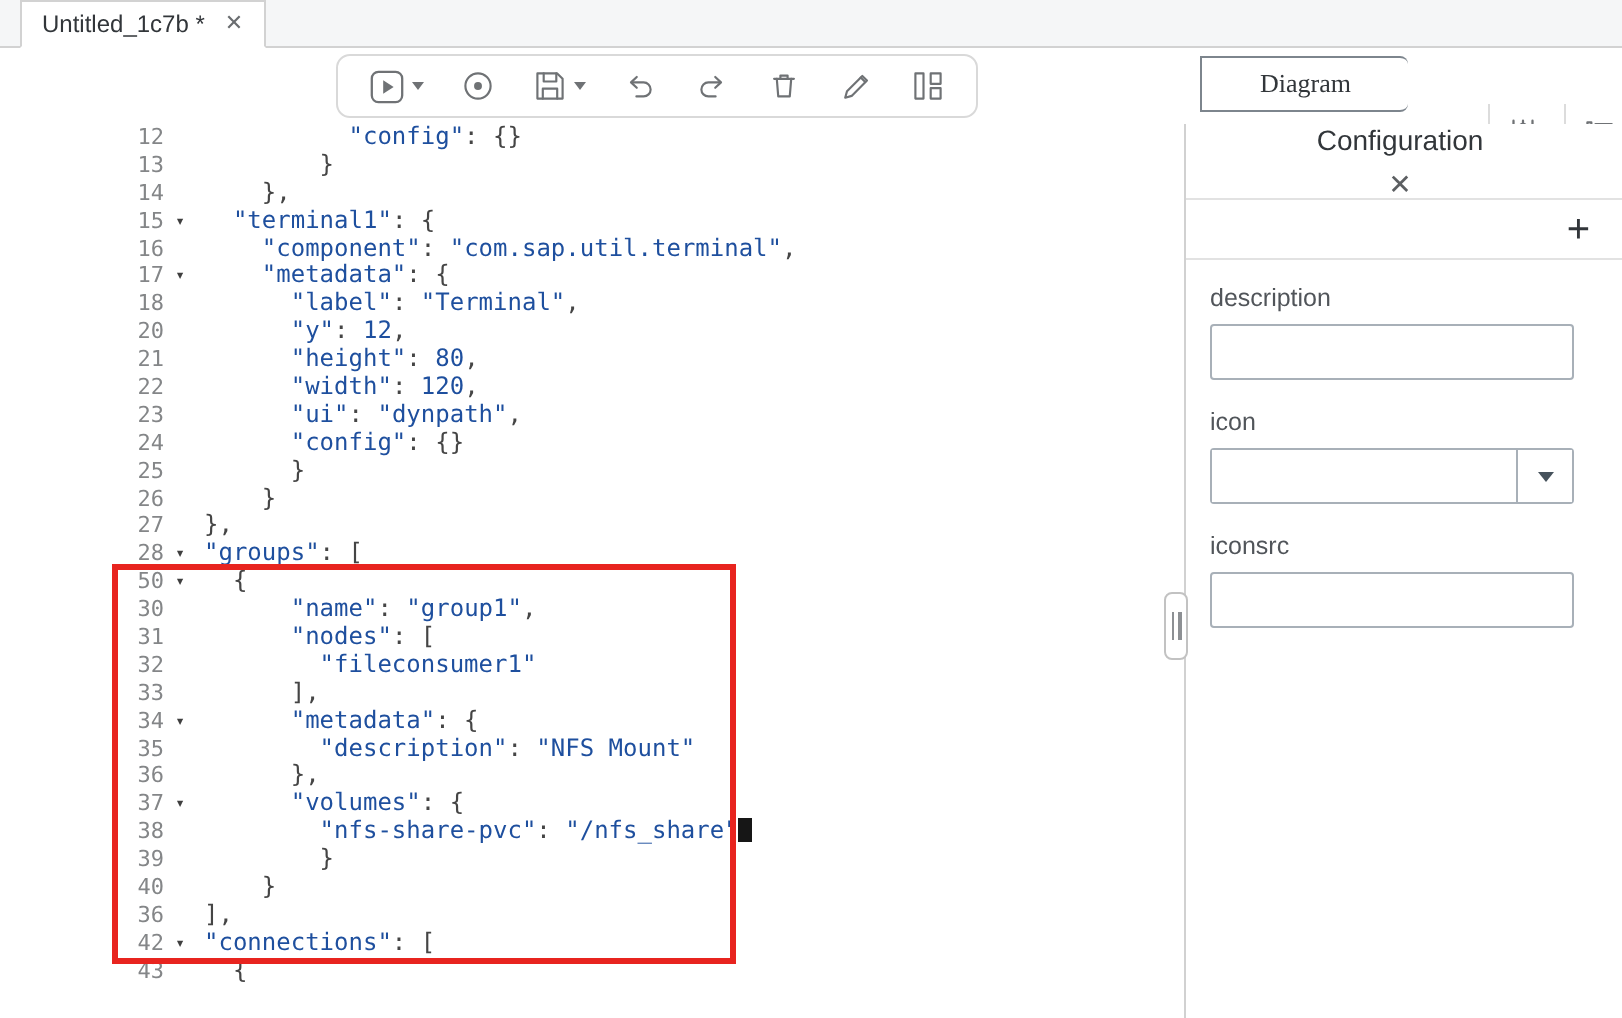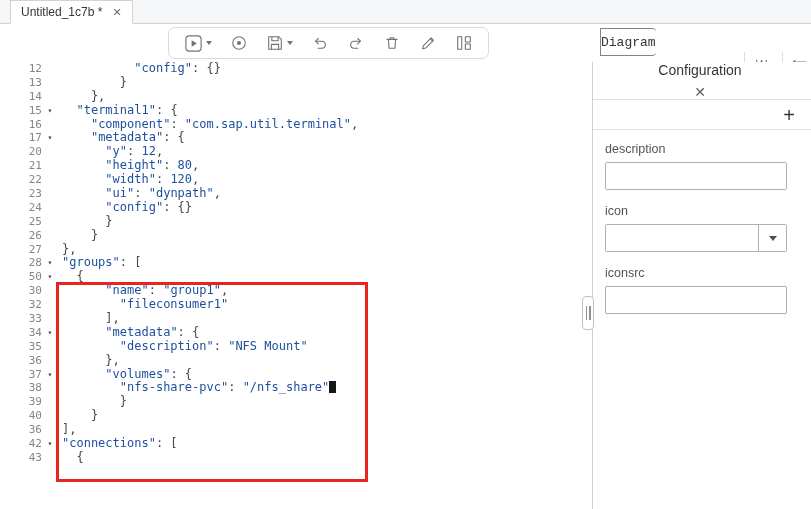--- a/index.html
+++ b/index.html
@@ -22,34 +22,34 @@
                 border:1px solid #d9d9d9; border-radius:7px;
                 display:flex; align-items:center; justify-content:space-between;
                 padding:0 15px; }
   .icon-btn { display:flex; align-items:center; gap:3px; cursor:pointer; }
   .icon-btn svg { display:block; }
   .ico { stroke:#6f7275; fill:none; stroke-width:1.2; stroke-linecap:round; stroke-linejoin:round; }
   .caret-down { width:0; height:0; border-left:3.5px solid transparent;
                 border-right:3.5px solid transparent; border-top:4.5px solid #6f7275; }
 
   .view-toggle { position:absolute; left:600px; top:3px; height:28px; display:flex; }
-  .vt-btn { height:28px; padding:0 0; font-size:13px; background:#fff; color:#32363a;
+  .vt-btn { height:28px; padding:0 29px; font-size:13px; background:#fff; color:#32363a;
             border:1px solid #7d8side; border:1px solid #7d858d; cursor:pointer;
-            font-family:Liberation Mono, monospace; }
+            font-family:Liberation Serif, serif; }
   .vt-btn:first-child { border-radius:4px 0 0 4px; border-right:none; }
   .vt-btn:last-child { border-radius:0 4px 4px 0; }
   .vt-btn.active { background:#2b6a97; border-color:#2b6a97; color:#fff; font-weight:bold; }
 
   .sep-v { position:absolute; top:27px; height:31px; width:1px; background:#dcdcdc; }
   .tb-right-icon { position:absolute; top:33px; cursor:pointer; }
 
   
   .editor { position:absolute; top:62px; left:0; width:592px; bottom:0; background:#fff;
             font-family:"DejaVu Sans Mono", monospace; font-size:12px; overflow:hidden; }
-  .code-row { display:flex; height:13.9px; line-height:13.9px; }
+  .code-row { display:flex; height:13.9px; line-height:13.9px;margin-left:40px; }
   .ln { flex:0 0 42px; width:42px; text-align:right; color:#848688; font-size:11px; }
   .fold { flex:0 0 16px; width:16px; text-align:center; color:#3f3f3f; font-size:8px; cursor:pointer; }
   .code { white-space:pre; color:#454545; padding-left:4px; }
   .tok-str { color:#1e4f9e; }
   .tok-num { color:#1e4f9e; }
   .caret { display:inline-block; width:7px; height:12px; background:#161616; vertical-align:-2px; }
 
   .annotation-box { position:absolute; left:56px; top:282px; width:312px; height:200px;
                     border:3px solid #e8241f; pointer-events:none; z-index:5; }
 
@@ -201,20 +201,25 @@
           <span class="ln">16</span>
           <span class="fold"></span>
           <span class="code">    <span class="tok-str">"component"</span>: <span class="tok-str">"com.sap.util.terminal"</span>,</span>
         </div>
         <div class="code-row">
           <span class="ln">17</span>
           <span class="fold">▾</span>
           <span class="code">    <span class="tok-str">"metadata"</span>: {</span>
         </div>
         <div class="code-row">
+          <span class="ln">18</span>
+          <span class="fold"></span>
+          <span class="code">      <span class="tok-str">"label"</span>: <span class="tok-str">"Terminal"</span>,</span>
+        </div>
+        <div class="code-row">
           <span class="ln">20</span>
           <span class="fold"></span>
           <span class="code">      <span class="tok-str">"y"</span>: <span class="tok-num">12</span>,</span>
         </div>
         <div class="code-row">
           <span class="ln">21</span>
           <span class="fold"></span>
           <span class="code">      <span class="tok-str">"height"</span>: <span class="tok-num">80</span>,</span>
         </div>
         <div class="code-row">
@@ -254,20 +259,25 @@
         </div>
         <div class="code-row">
           <span class="ln">50</span>
           <span class="fold">▾</span>
           <span class="code">  {</span>
         </div>
         <div class="code-row">
           <span class="ln">30</span>
           <span class="fold"></span>
           <span class="code">      <span class="tok-str">"name"</span>: <span class="tok-str">"group1"</span>,</span>
+        </div>
+        <div class="code-row">
+          <span class="ln">31</span>
+          <span class="fold"></span>
+          <span class="code">      <span class="tok-str">"nodes"</span>: [</span>
         </div>
         <div class="code-row">
           <span class="ln">32</span>
           <span class="fold"></span>
           <span class="code">        <span class="tok-str">"fileconsumer1"</span></span>
         </div>
         <div class="code-row">
           <span class="ln">33</span>
           <span class="fold"></span>
           <span class="code">      ],</span>

